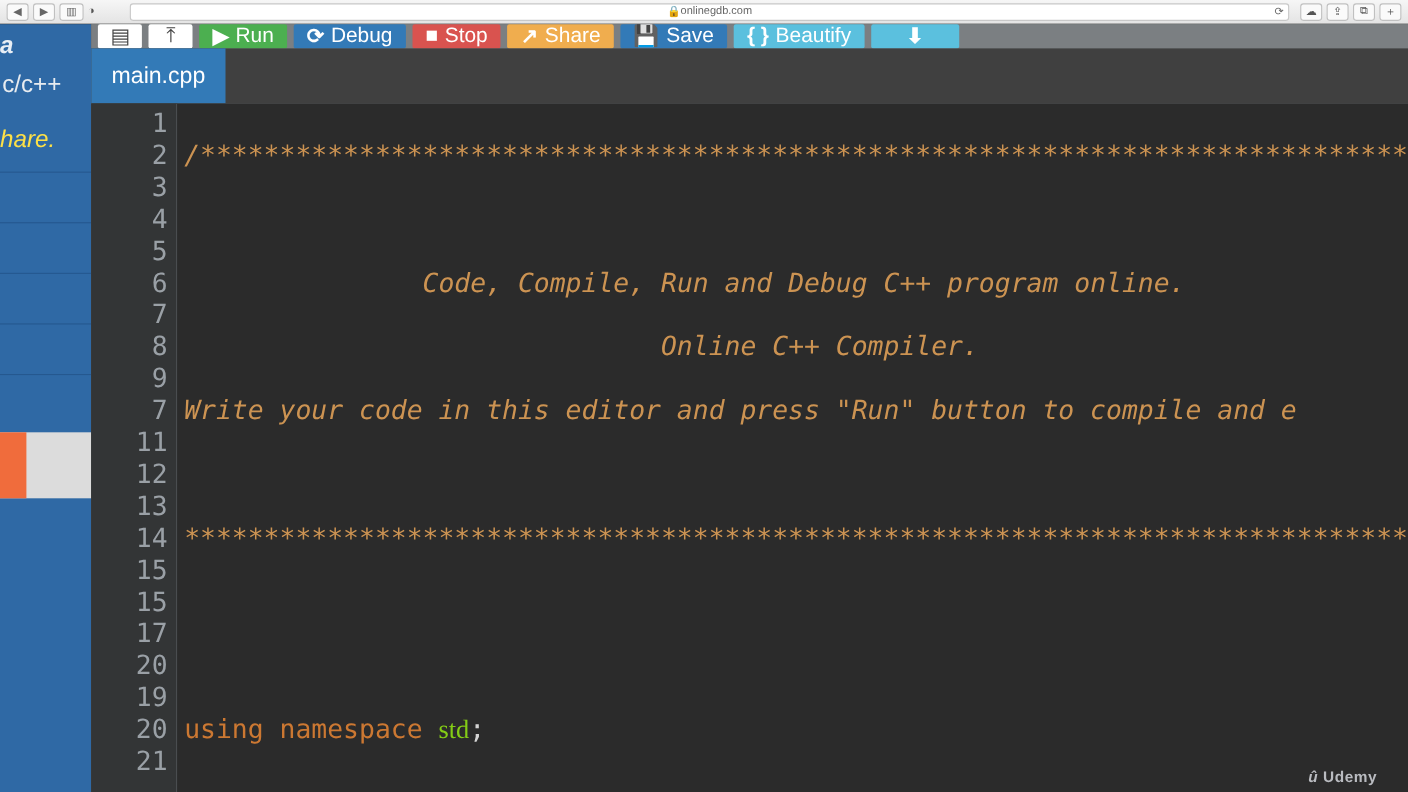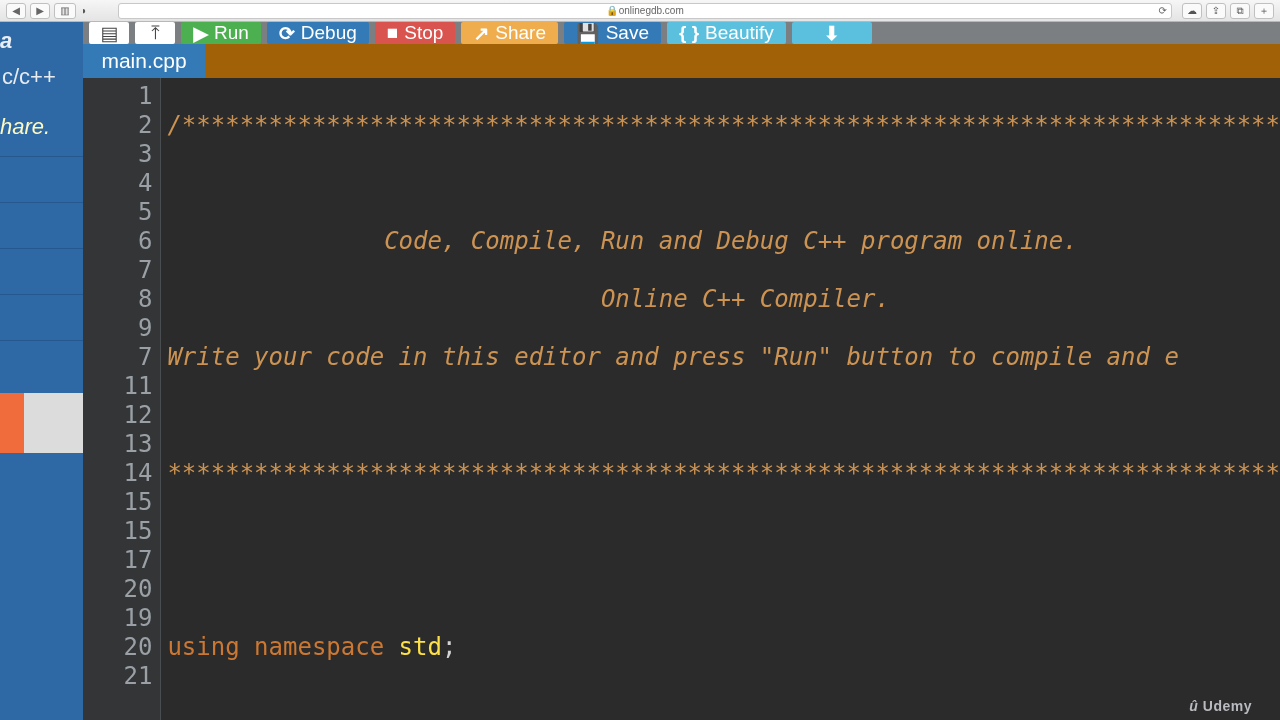--- a/index.html
+++ b/index.html
@@ -59,21 +59,21 @@
     flex-direction:column;
     font-size:21px;
   }
   .side-head{
     font-weight:600; font-size:22px; padding:6px 0 6px 0; font-style:italic;
   }
   .side-sub{
     font-size:22px; padding:4px 0 10px 2px;color:#e8ecf0;
   }
   .side-share{
-    font-style:italic;font-size:22px;padding:14px 0 16px 0;color:#fef9c3;
+    font-style:italic;font-size:22px;padding:14px 0 16px 0;color:#fde047;
     border-bottom:1px solid #25588f;
   }
   .side-gap{height:46px;border-bottom:1px solid #25588f;}
   .side-gap2{height:46px;border-bottom:1px solid #25588f;}
   .side-gap3{height:46px;}
   .side-sel{
     background:#dcdcdc;
     height:60px;
     margin-top:6px;
     display:flex;
@@ -111,22 +111,22 @@
   .tbtn.green{background:#4caf50;}
   .tbtn.blue{background:#337ab7;}
   .tbtn.red{background:#d9534f;}
   .tbtn.orange{background:#f0ad4e;}
   .tbtn.save{background:#337ab7;}
   .tbtn.sky{background:#5bc0de;}
   .tbtn.dl{background:#5bc0de;width:80px;}
   .ticon{font-weight:bold;}
 
   .tabrow{
-    height:34px;
-    background:#a16207;
+    height:50px;
+    background:#404040;
     display:flex;
     align-items:stretch;
   }
   .filetab{
     background:#337ab7;
     color:#fff;
     font-size:21px;
     padding:4px 18px;
     display:flex;align-items:center;
   }
@@ -155,21 +155,21 @@
     color:#d4d4d4;
     white-space:pre;
     position:relative;
   }
   .cline{height:29px;}
   @keyframes blink{50%{opacity:0;}}
   .tok-comment{color:#cc9352;font-style:italic;}
   .tok-pre2{color:#cc7832;}
   .tok-inc{color:#6fa8c7;}
   .tok-kw{color:#cc7832;}
-  .tok-id{color:#fde047;}
+  .tok-id{color:#84cc16;font-family:Liberation Serif, serif;}
   .tok-punc{color:#d4d4d4;}
 
   .watermark{
     position:fixed;
     right:28px;bottom:6px;
     color:#b9bbc0;font-size:14px;font-weight:600;
     font-family:-apple-system, sans-serif;
     letter-spacing:0.5px;
   }
   .watermark .u{font-style:italic;font-weight:800;}

